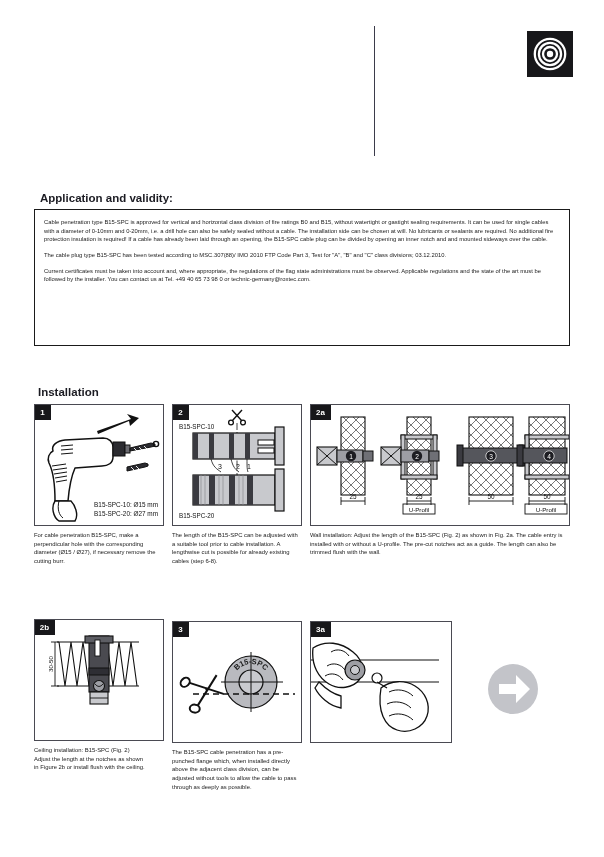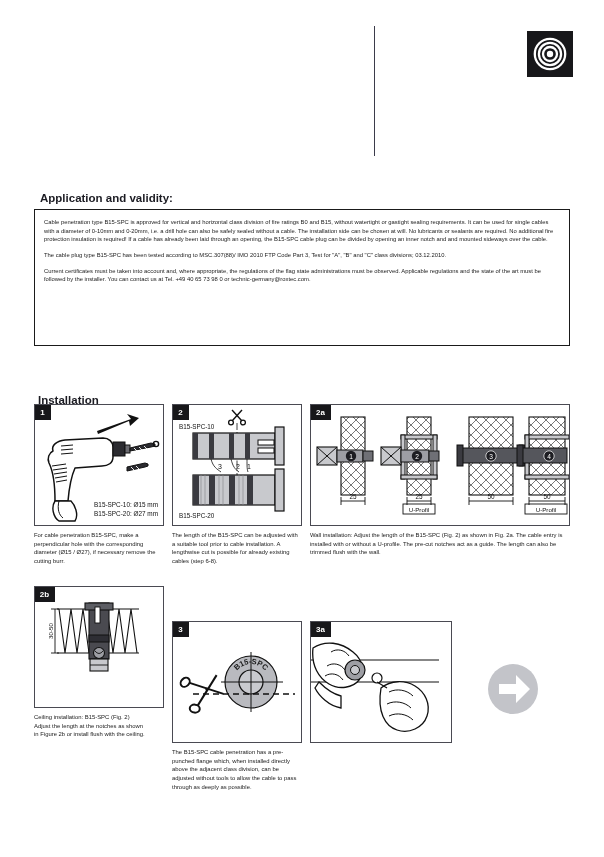--- a/index.html
+++ b/index.html
@@ -40,21 +40,21 @@
     width: 536px; height: 137px;
     border: 1.1px solid #1a1a1a; background: #fff;
     padding: 8px 9px 0 9px;
   }
   .validity-box p {
     font-size: 5.85px; line-height: 8.6px; color: #222; text-align: left;
   }
   .validity-box p + p { margin-top: 7.2px; }
 
   
-  #inst-heading { left: 38px; top: 394px; }
+  #inst-heading { left: 38px; top: 386px; }
 
   .panel { position: absolute; }
   .frame {
     position: relative; border: 1px solid #4a4a52; background: #fff;
     overflow: hidden;
   }
   .badge {
     position: absolute; left: -1px; top: -1px; z-index: 6;
     background: #17171a; color: #fff;
     font-size: 8px; font-weight: bold;
@@ -67,21 +67,21 @@
     font-size: 5.9px; line-height: 8.7px; color: #222; margin-top: 5px;
   }
 
   
   #p1  { left: 34px;  top: 404px; width: 130px; }
   #p1 .frame  { width: 130px; height: 122px; }
   #p2  { left: 172px; top: 404px; width: 130px; }
   #p2 .frame  { width: 130px; height: 122px; }
   #p2a { left: 310px; top: 404px; width: 264px; }
   #p2a .frame { width: 260px; height: 122px; }
-  #p2b { left: 34px;  top: 586px; width: 112px; }
+  #p2b { left: 34px;  top: 619px; width: 112px; }
   #p2b .frame { width: 130px; height: 122px; }
   #p3  { left: 172px; top: 621px; width: 130px; }
   #p3 .frame  { width: 130px; height: 122px; }
   #p3a { left: 310px; top: 621px; width: 130px; }
   #p3a .frame { width: 142px; height: 122px; }
 
   .p1-labels {
     position: absolute; right: 5px; bottom: 6px;
     font-size: 6.4px; line-height: 9.6px; text-align: left; color: #111;
   }

